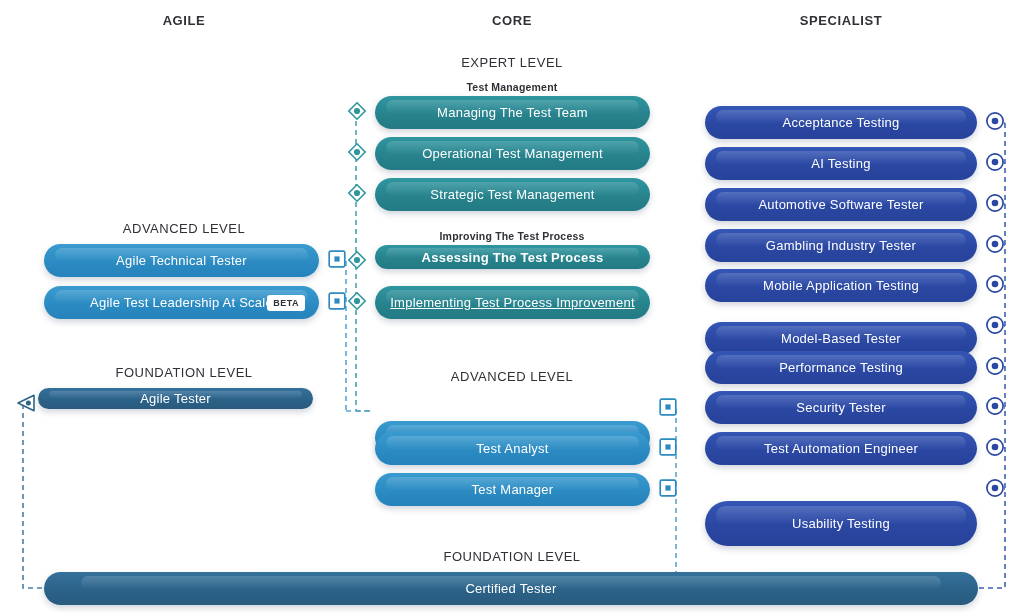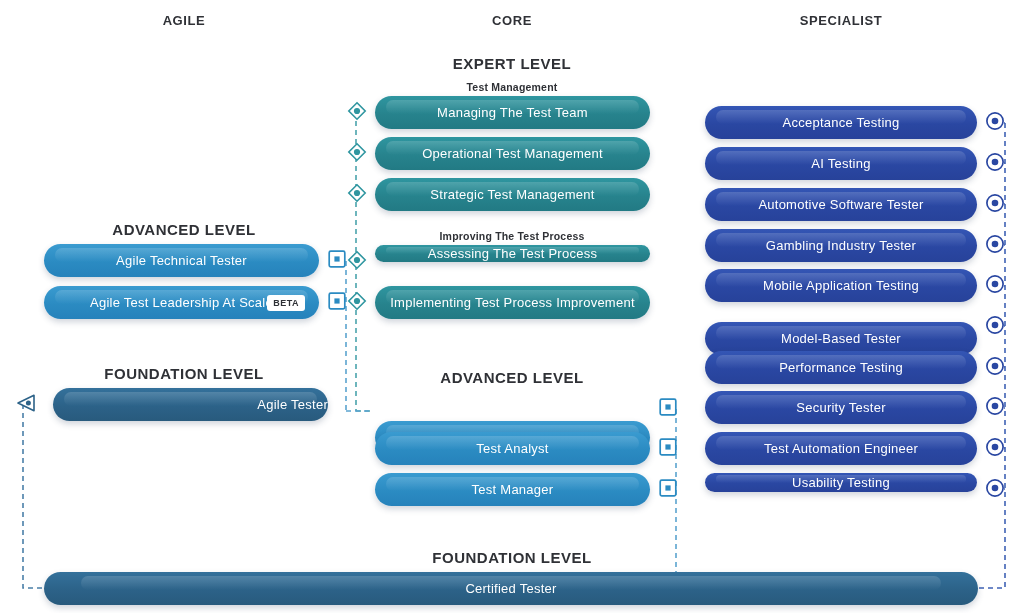--- a/index.html
+++ b/index.html
@@ -15,21 +15,21 @@
 
   
   .col-head{
     position:absolute;z-index:3;
     font-size:13px;font-weight:bold;letter-spacing:.6px;
     color:#2f3136;text-align:center;white-space:nowrap;
     transform:translateX(-50%);
   }
   .level-head{
     position:absolute;z-index:3;
-    font-size:15px;font-weight:bold;letter-spacing:.5px;
+    font-size:13px;font-weight:normal;letter-spacing:.5px;
     color:#2f3136;text-align:left;white-space:nowrap;
     transform:translateX(-50%);
   }
   .sub-head{
     position:absolute;z-index:3;
     font-size:10.5px;font-weight:bold;letter-spacing:.2px;
     color:#2f3136;text-align:center;white-space:nowrap;
     transform:translateX(-50%);
   }
 
@@ -136,34 +136,34 @@
   <div id="pill-layer">
       <div class="pill teal" style="left: 375px; top: 96px; width: 275px; height: 33px;">
         <span class="pill-label">Managing The Test Team</span>
       </div>
       <div class="pill teal" style="left: 375px; top: 137px; width: 275px; height: 33px;">
         <span class="pill-label">Operational Test Management</span>
       </div>
       <div class="pill teal" style="left: 375px; top: 178px; width: 275px; height: 33px;">
         <span class="pill-label">Strategic Test Management</span>
       </div>
-      <div class="pill teal" style="left: 375px; top: 245px; width: 275px; height: 17px;">
+      <div class="pill teal" style="left: 375px; top: 245px; width: 275px; height: 24px; font-weight: bold;">
         <span class="pill-label">Assessing The Test Process</span>
       </div>
-      <div class="pill teal" style="left: 375px; top: 286px; width: 275px; height: 33px;">
+      <div class="pill teal" style="left: 375px; top: 286px; width: 275px; height: 33px; text-decoration: underline;">
         <span class="pill-label">Implementing Test Process Improvement</span>
       </div>
       <div class="pill blue-adv" style="left: 44px; top: 244px; width: 275px; height: 33px;">
         <span class="pill-label">Agile Technical Tester</span>
       </div>
       <div class="pill blue-adv" style="left: 44px; top: 286px; width: 275px; height: 33px;">
         <span class="pill-label">Agile Test Leadership At Scale</span>
         <span class="beta">BETA</span>
       </div>
-      <div class="pill blue-dark" style="left: 53px; top: 388px; width: 275px; height: 33px; justify-content: flex-end;">
+      <div class="pill blue-dark" style="left: 38px; top: 388px; width: 275px; height: 21px;">
         <span class="pill-label">Agile Tester</span>
       </div>
       <div class="pill blue-adv" style="left: 375px; top: 392px; width: 275px; height: 33px; margin-top: 29px;">
         <span class="pill-label">Technical Test Analyst</span>
       </div>
       <div class="pill blue-adv" style="left: 375px; top: 432px; width: 275px; height: 33px; justify-content: center;">
         <span class="pill-label">Test Analyst</span>
       </div>
       <div class="pill blue-adv" style="left: 375px; top: 473px; width: 275px; height: 33px;">
         <span class="pill-label">Test Manager</span>
@@ -188,21 +188,21 @@
       </div>
       <div class="pill royal" style="left: 705px; top: 351px; width: 272px; height: 33px;">
         <span class="pill-label">Performance Testing</span>
       </div>
       <div class="pill royal" style="left: 705px; top: 391px; width: 272px; height: 33px;">
         <span class="pill-label">Security Tester</span>
       </div>
       <div class="pill royal" style="left: 705px; top: 432px; width: 272px; height: 33px;">
         <span class="pill-label">Test Automation Engineer</span>
       </div>
-      <div class="pill royal" style="left: 705px; top: 473px; width: 272px; height: 19px;">
+      <div class="pill royal" style="left: 705px; top: 501px; width: 272px; height: 45px;">
         <span class="pill-label">Usability Testing</span>
       </div>
       <div class="pill blue-dark" style="left: 44px; top: 572px; width: 934px; height: 33px;">
         <span class="pill-label">Certified Tester</span>
       </div>
     </div>
 
   <div id="node-layer">
       <div class="node" style="left: 357px; top: 112.5px;"><svg width="20" height="20" viewBox="0 0 20 20">
           <path d="M10 1.8 L18.2 10 L10 18.2 L1.8 10 Z" fill="#ffffff" stroke="#2f96a0" stroke-width="1.6"></path>

